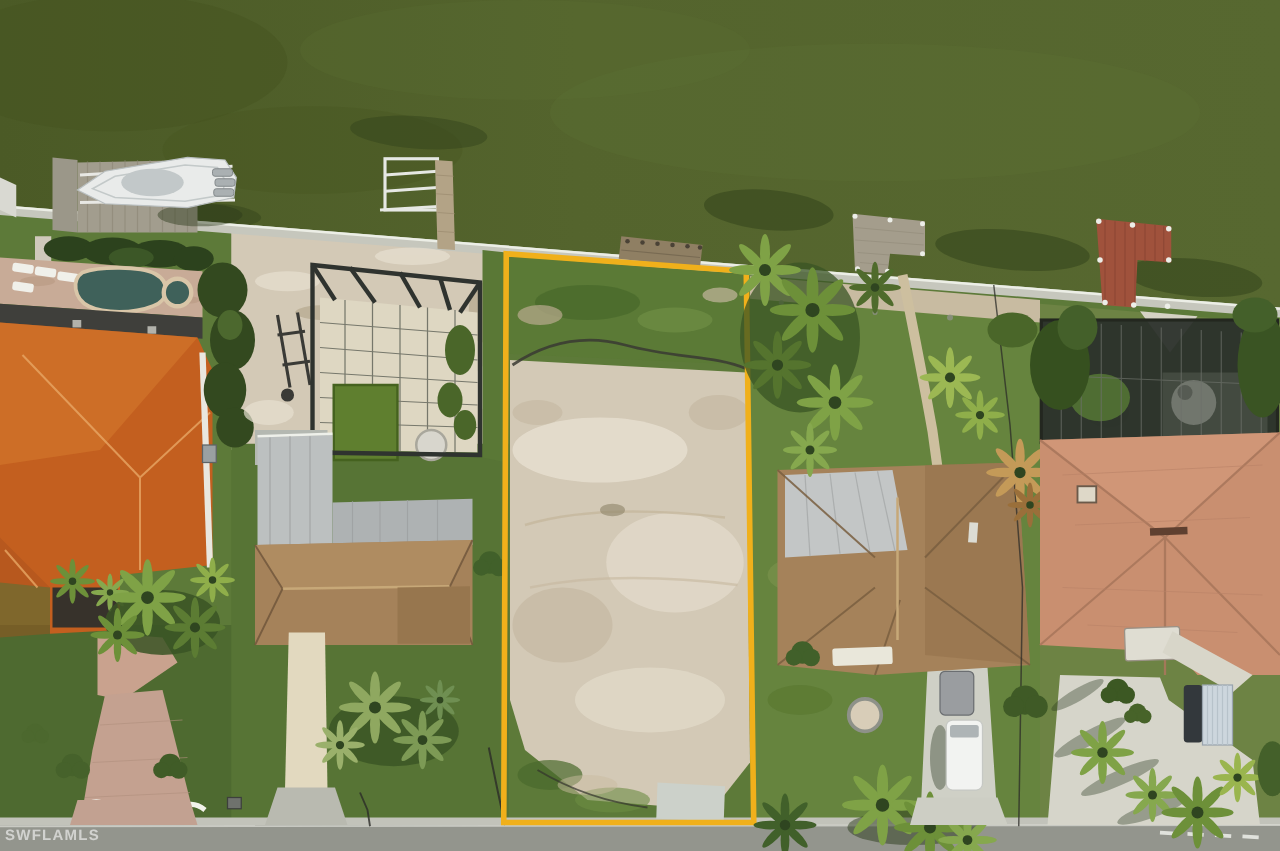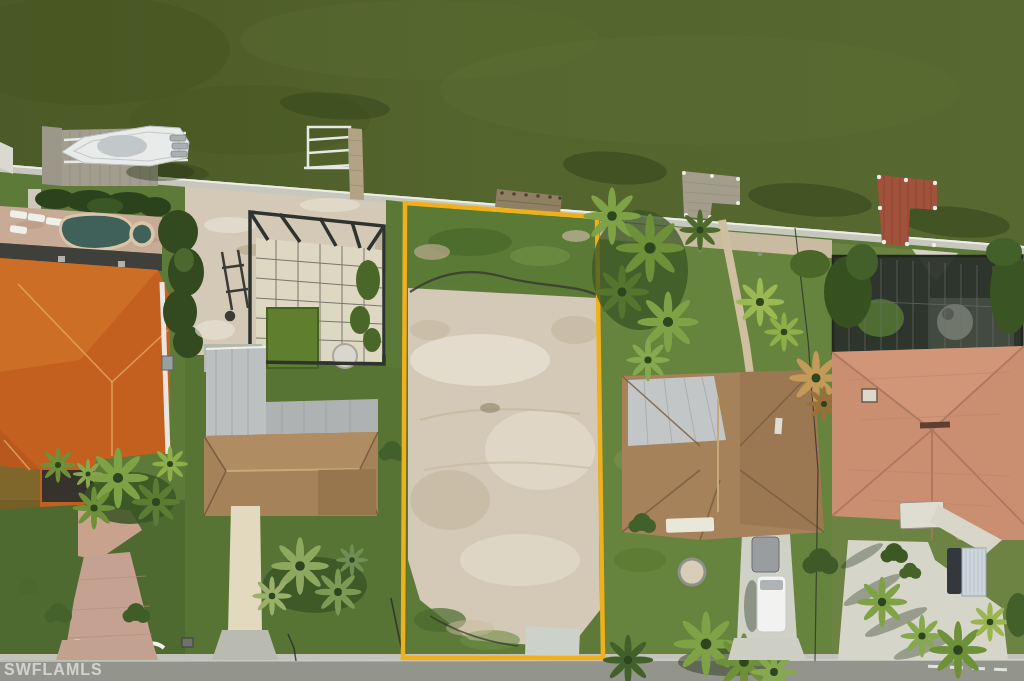--- a/index.html
+++ b/index.html
@@ -5,21 +5,21 @@
   html,body{margin:0;padding:0;background:#222;}
   .stage{
     position:relative;width:1024px;height:681px;overflow:hidden;
     background:var(--grass,#5d7a39);
     font-family:"Liberation Sans",sans-serif;
   }
   .stage svg{position:absolute;left:0;top:0;display:block;}
   .watermark{
     position:absolute;left:4px;top:661px;
     color:var(--watermark,#fff);opacity:.58;
-    font-size:16px;font-weight:bold;letter-spacing:1px;
+    font-size:12px;font-weight:bold;letter-spacing:1px;
     user-select:none;
   }
 </style>
 </head>
 <body>
 
 <div class="stage">
 <svg width="1024" height="681" viewBox="0 0 1024 681">
   <defs>
     <g id="palm">

